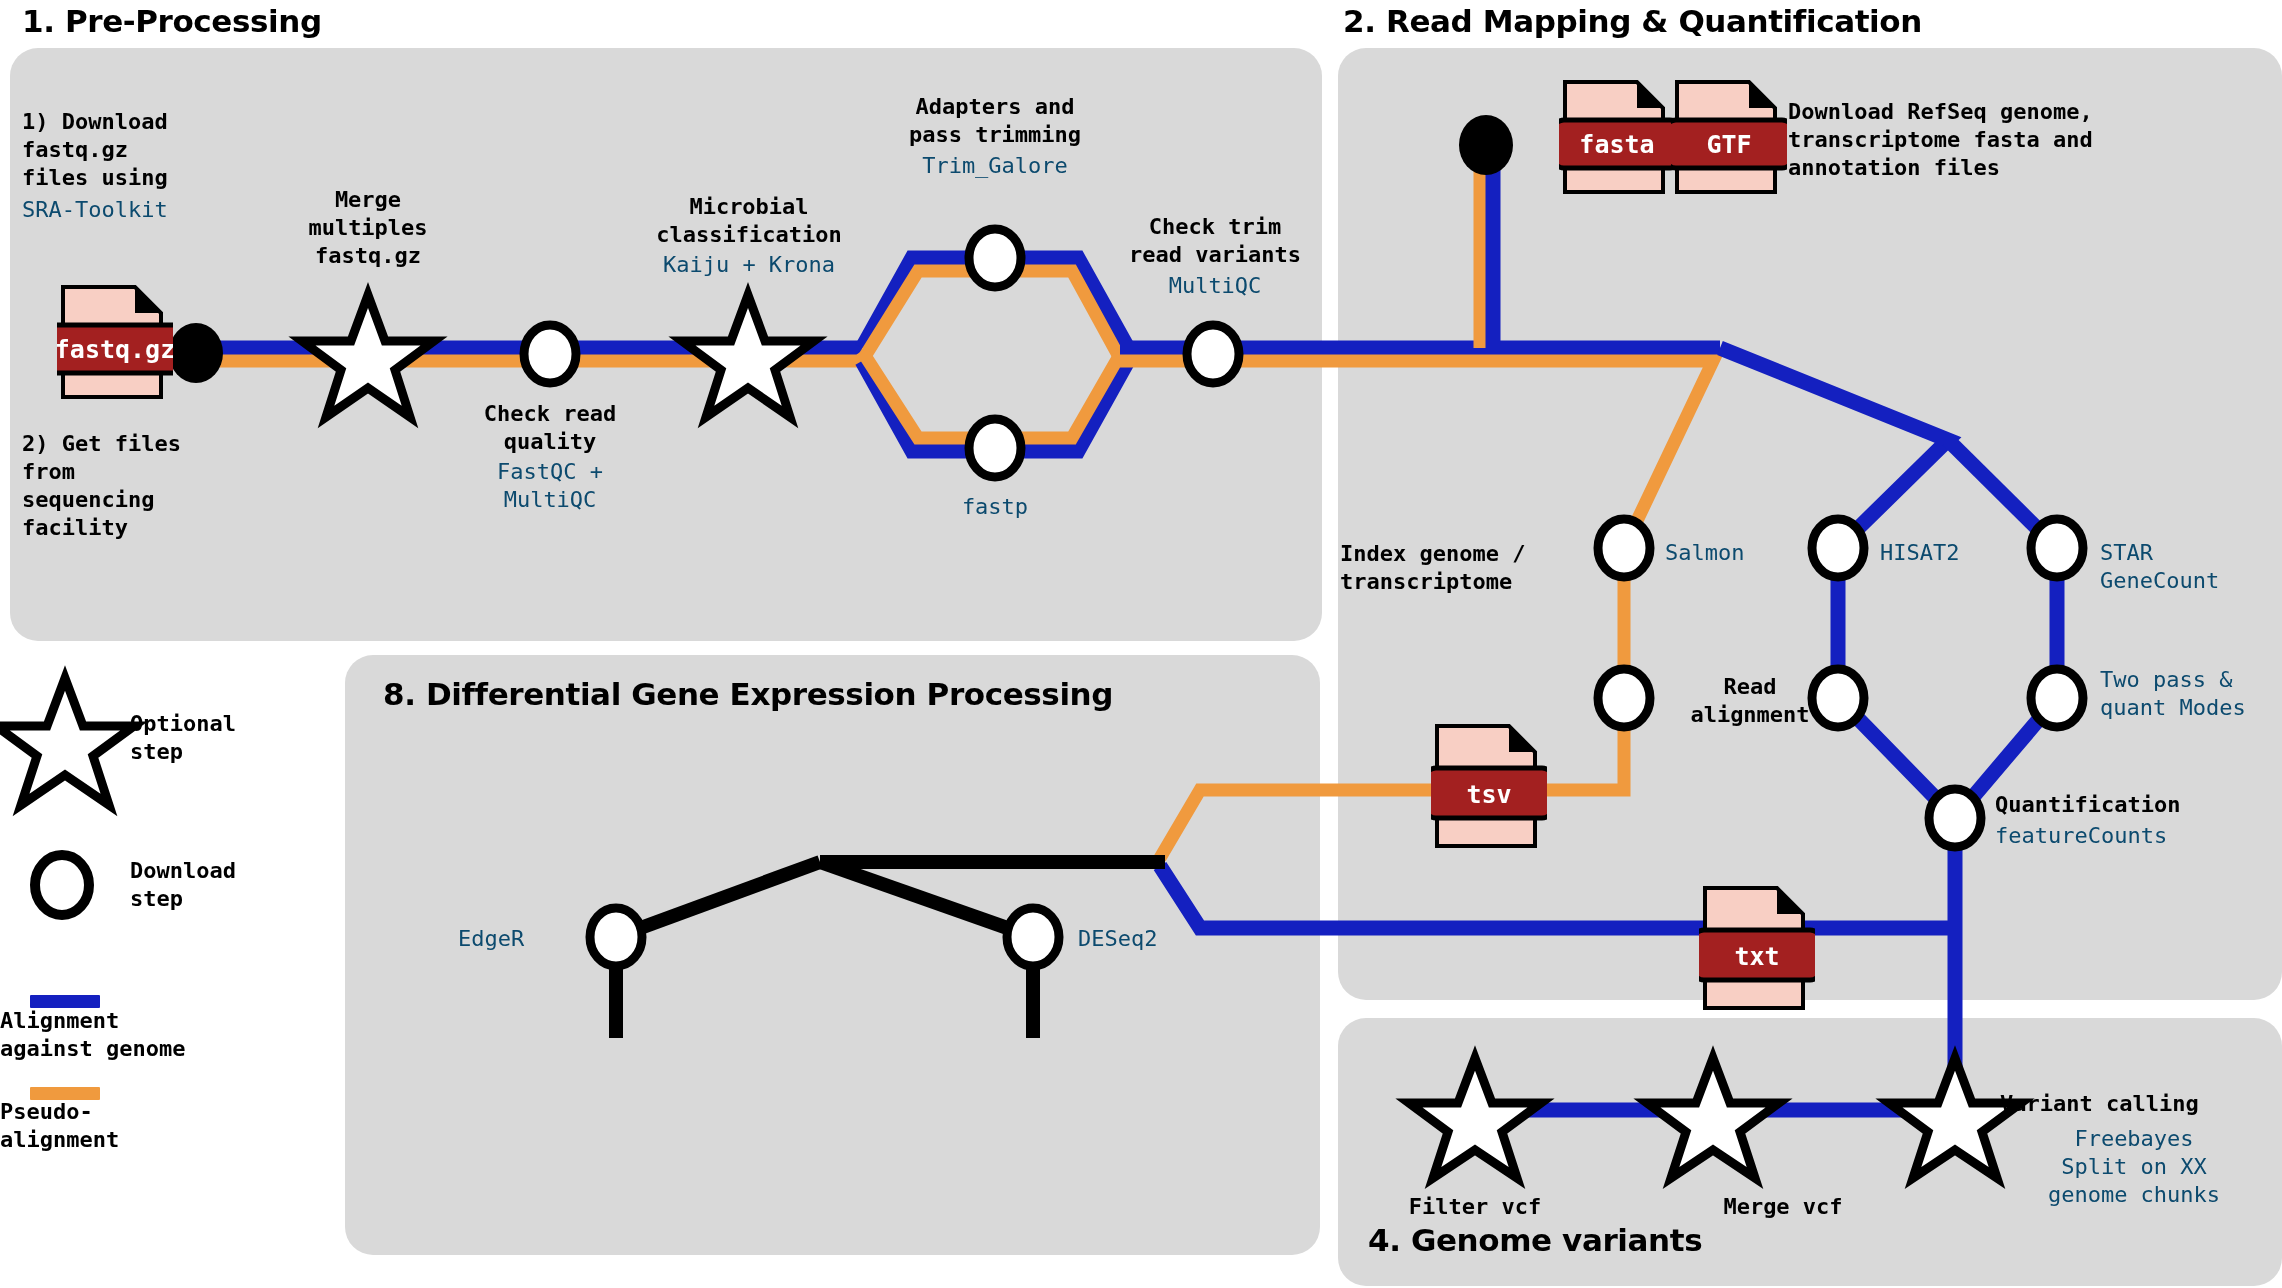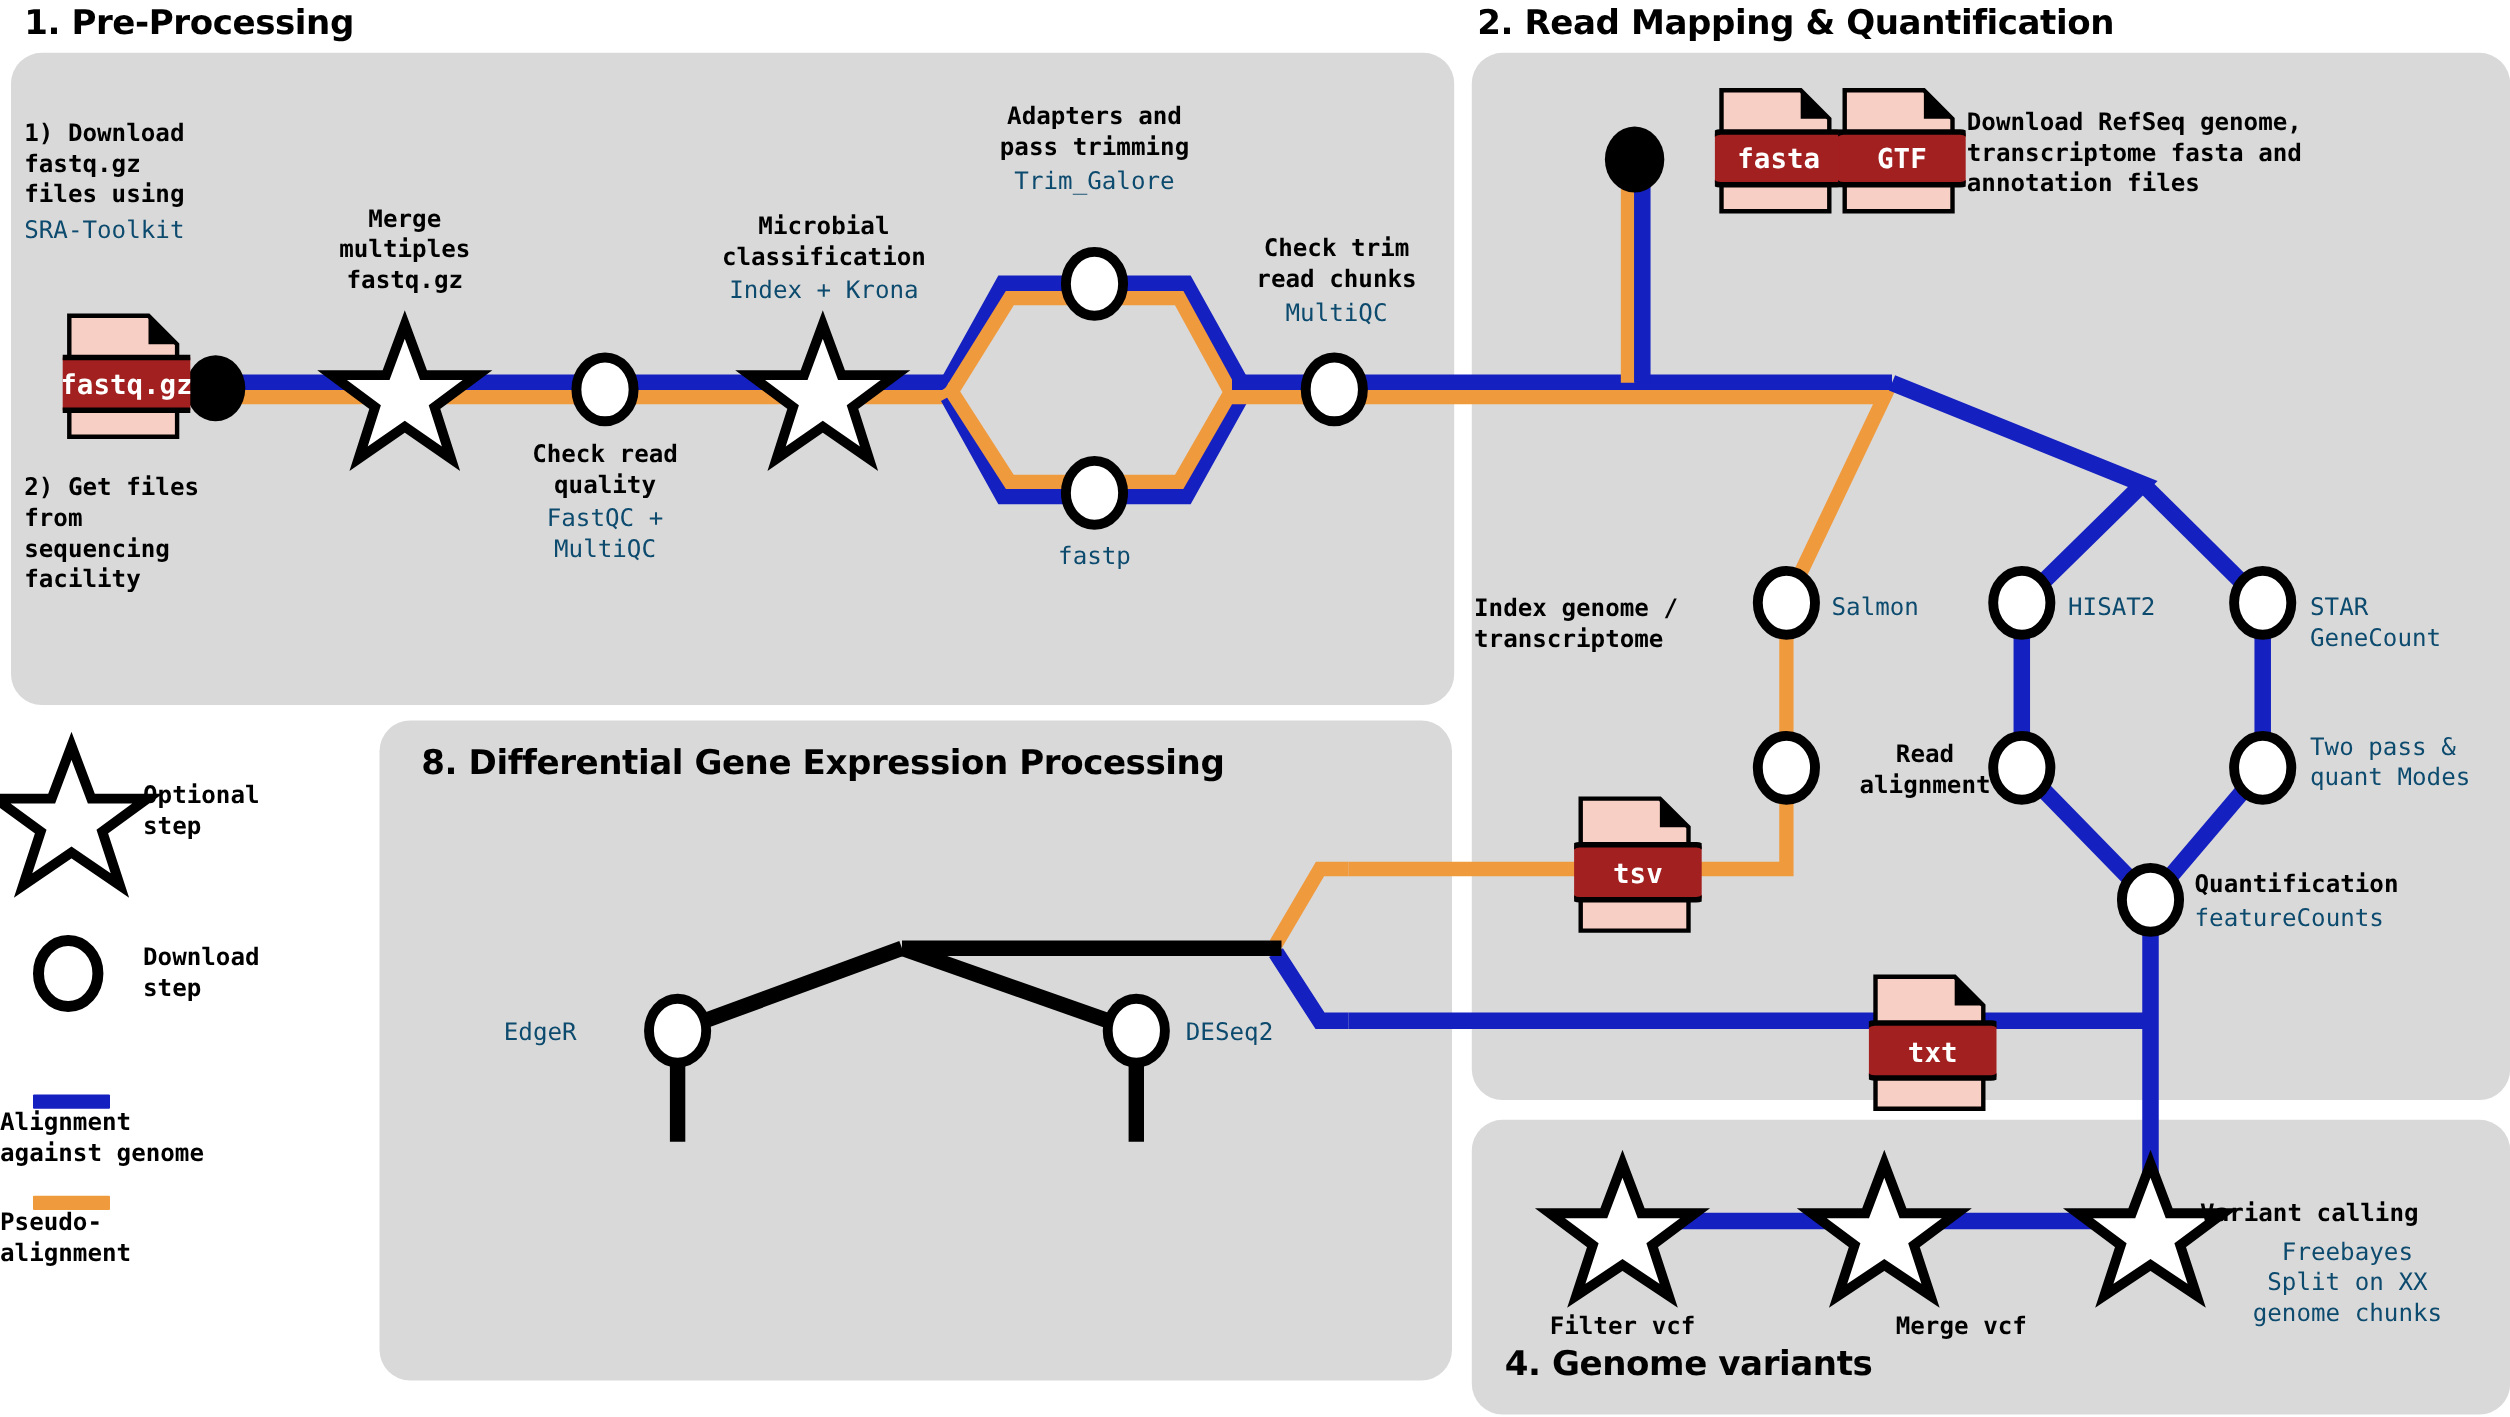--- a/index.html
+++ b/index.html
@@ -181,29 +181,29 @@
 <div class="lbl b c" style="left:268px;top:186px;width:200px;">Merge
 multiples
 fastq.gz</div>
 <div class="lbl b c" style="left:450px;top:400px;width:200px;">Check read
 quality</div>
 <div class="lbl g c" style="left:450px;top:458px;width:200px;">FastQC +
 MultiQC</div>
 
 <div class="lbl b c" style="left:638px;top:193px;width:222px;">Microbial
 classification</div>
-<div class="lbl g c" style="left:638px;top:251px;width:222px;">Index + Krona</div>
+<div class="lbl g c" style="left:638px;top:251px;width:222px;">Kaiju + Krona</div>
 
 <div class="lbl b c" style="left:870px;top:93px;width:250px;">Adapters and
 pass trimming</div>
 <div class="lbl g c" style="left:870px;top:152px;width:250px;">Trim_Galore</div>
 <div class="lbl g c" style="left:895px;top:493px;width:200px;">fastp</div>
 
 <div class="lbl b c" style="left:1100px;top:213px;width:230px;">Check trim
-read chunks</div>
+read variants</div>
 <div class="lbl g c" style="left:1100px;top:272px;width:230px;">MultiQC</div>
 
 <div class="lbl b" style="left:130px;top:710px;">Optional
 step</div>
 <div class="lbl b" style="left:130px;top:857px;">Download
 step</div>
 <div class="lbl b r" style="left:0px;top:980px;width:330px;">Alignment
 against genome</div>
 <div class="lbl b r" style="left:0px;top:1071px;width:278px;">Pseudo-
 alignment</div>

